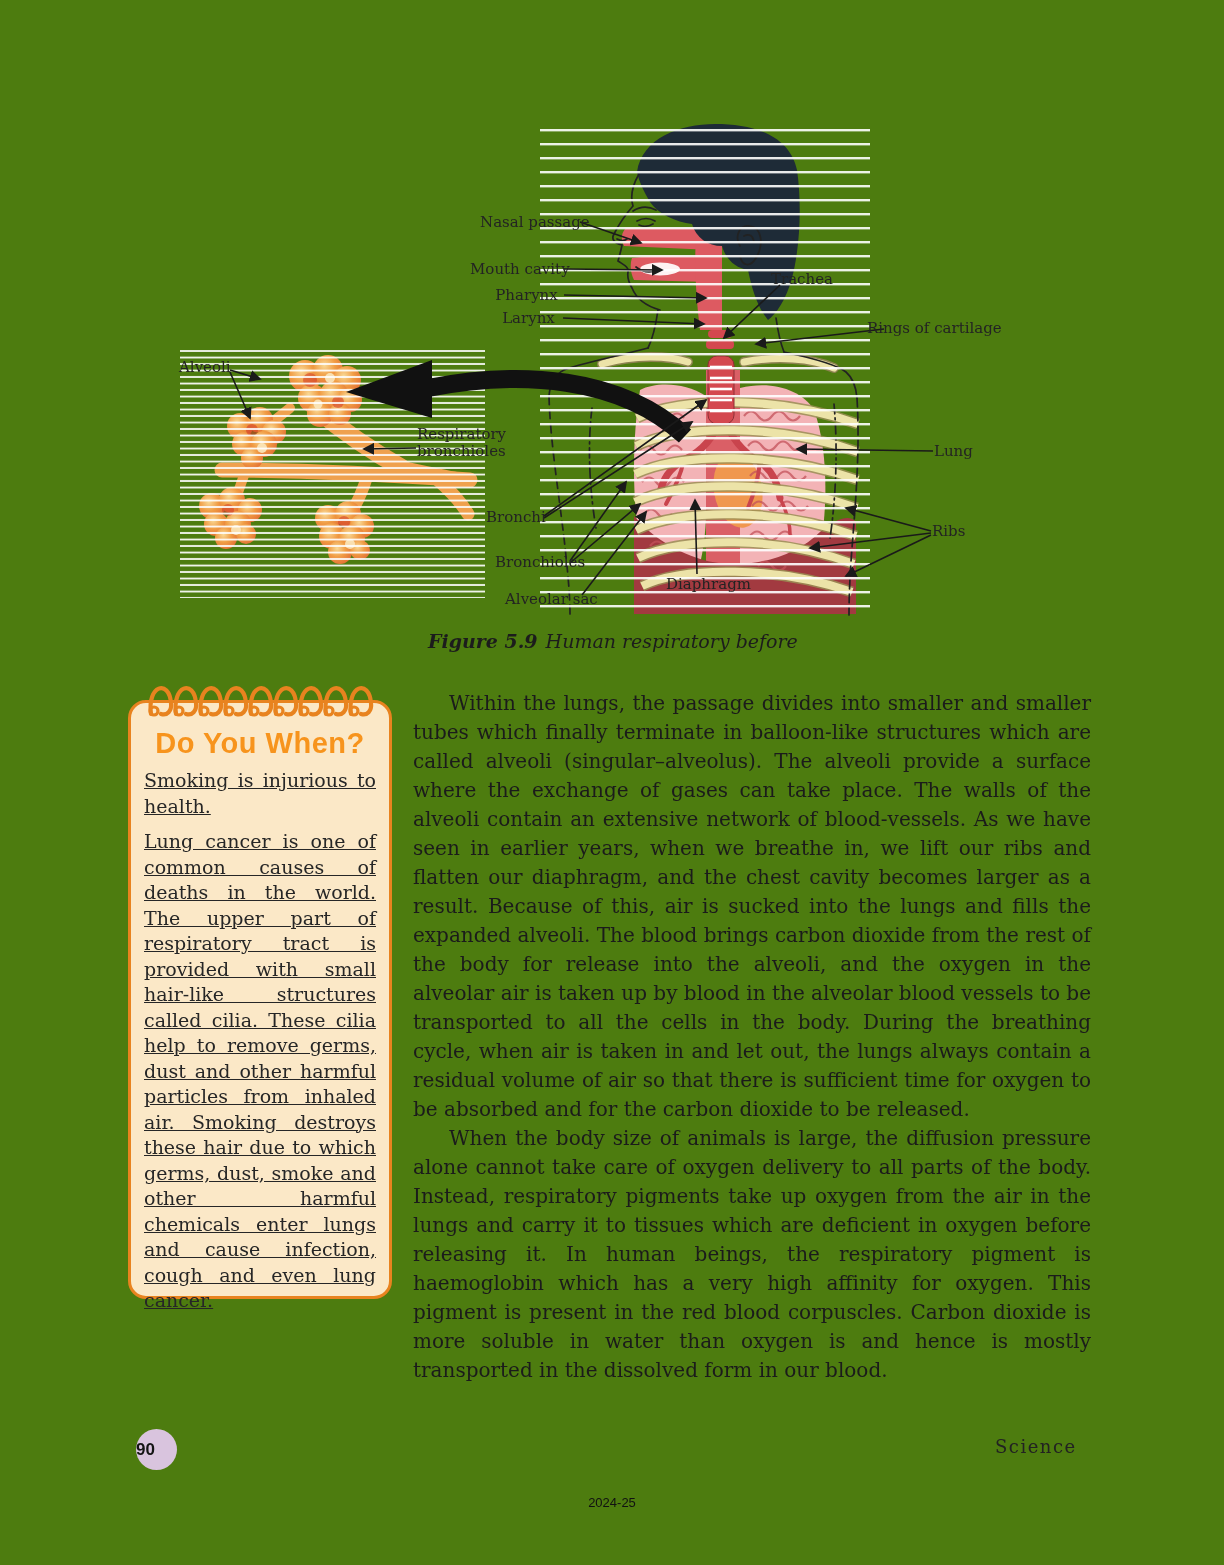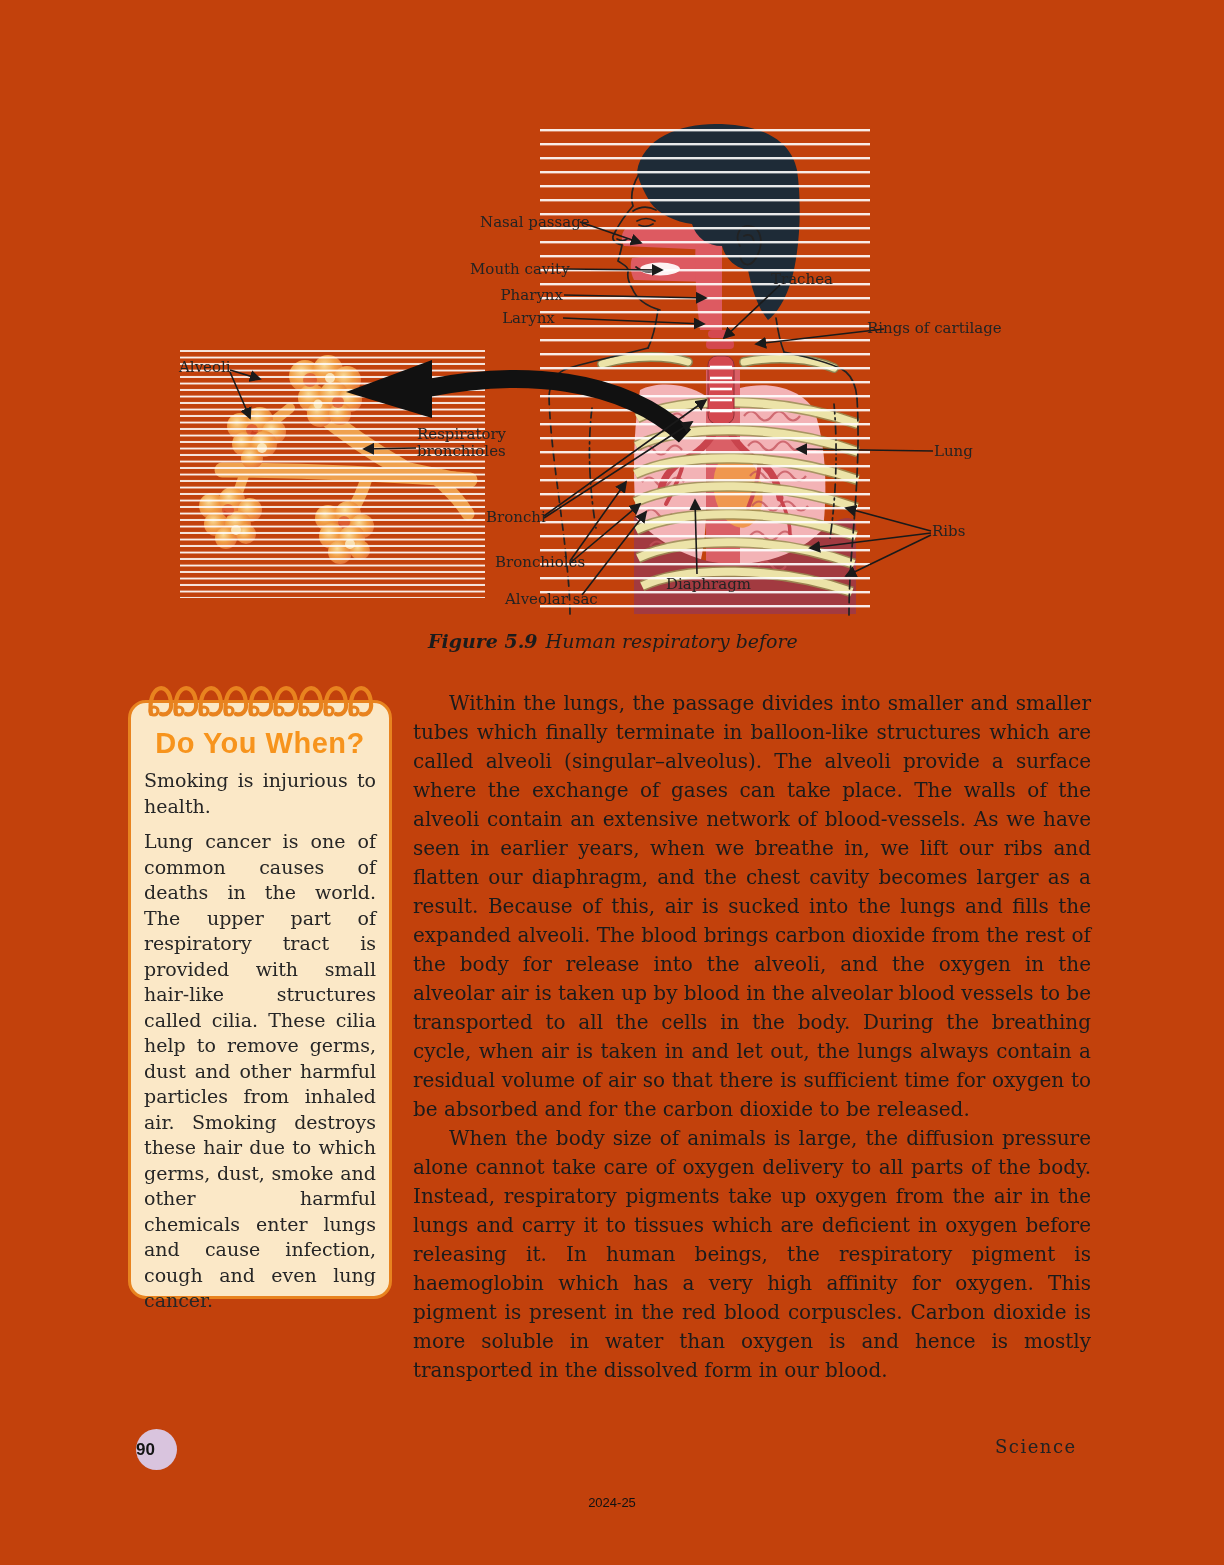--- a/index.html
+++ b/index.html
@@ -1,33 +1,33 @@
 <!DOCTYPE html>
 <html><head>
 <meta charset="utf-8">
 <style>
   html,body{margin:0;padding:0;background:#e8e8e8;}
-  .page{position:relative;width:1224px;height:1565px;background:#c2410c;margin:0 auto;
+  .page{position:relative;width:1224px;height:1565px;background:#4d7c0f;margin:0 auto;
         font-family:"DejaVu Serif", serif;color:#1c1c1c;overflow:hidden;}
 
   
   .figure-area{position:absolute;left:140px;top:118px;width:890px;height:500px;}
   .figure-area svg{position:absolute;left:0;top:0;}
   .fig-label{position:absolute;font-size:15px;line-height:17px;color:#232323;white-space:nowrap;}
   .fig-label.wrap{white-space:normal;}
   .fig-caption{position:absolute;left:428px;top:630px;font-size:19px;font-style:italic;}
   .fig-caption .cap-label{font-weight:bold;margin-right:8px;}
 
   
   .dyk{position:absolute;left:128px;top:700px;width:264px;height:599px;box-sizing:border-box;
        background:#fbe8c7;border:3px solid #e8831f;border-radius:18px;padding:8px 13px 0 13px;}
   .dyk .spiral{position:absolute;left:8px;top:-30px;}
   .dyk h2{margin:16px 0 8px 0;text-align:center;font-family:"Liberation Sans", sans-serif;
           font-weight:bold;font-size:29px;letter-spacing:.5px;color:#f7941d;}
-  .dyk p{margin:0 0 10px 0;font-size:19px;line-height:25.5px;text-align:justify;color:#262626;}
+  .dyk p{margin:0 0 10px 0;font-size:19px;line-height:25.5px;text-align:justify;color:#262626;text-decoration:underline;}
 
   
   .main-text{position:absolute;left:413px;top:689px;width:678px;}
   .main-text p{margin:0;font-size:20px;line-height:29px;text-align:justify;text-indent:36px;color:#1b1b1b;}
 
   
   .page-badge{position:absolute;left:136px;top:1429px;width:41px;height:41px;border-radius:50%;
               background:#d9c4de;text-align:left;line-height:41px;
               font-family:"Liberation Sans", sans-serif;font-weight:bold;font-size:17px;color:#141414;}
   .footer-right{position:absolute;left:995px;top:1436px;font-size:18px;letter-spacing:1.5px;color:#222;}
@@ -239,21 +239,21 @@
         <path d="M557,456 L555,382" marker-end="url(#arr)"></path>
         <path d="M793,333 L657,331" marker-end="url(#arr)"></path>
         <path d="M791,413 L706,390" marker-end="url(#arr)"></path>
         <path d="M791,415 L670,430" marker-end="url(#arr)"></path>
         <path d="M791,417 L706,458" marker-end="url(#arr)"></path>
       </g>
     </svg>
 
     <div class="fig-label" style="left:340px;top:96px;width:100px;text-align:right;">Nasal passage</div>
     <div class="fig-label" style="left:330px;top:143px;width:92px;text-align:right;">Mouth cavity</div>
-    <div class="fig-label" style="left:350px;top:169px;width:73px;text-align:right;">Pharynx</div>
+    <div class="fig-label" style="left:350px;top:169px;width:73px;text-align:center;">Pharynx</div>
     <div class="fig-label" style="left:355px;top:192px;width:67px;text-align:center;">Larynx</div>
     <div class="fig-label" style="left:631px;top:153px;">Trachea</div>
     <div class="fig-label" style="left:727px;top:202px;">Rings of cartilage</div>
     <div class="fig-label" style="left:39px;top:241px;">Alveoli</div>
     <div class="fig-label wrap" style="left:277px;top:308px;width:92px;">Respiratory bronchioles</div>
     <div class="fig-label" style="left:346px;top:391px;">Bronchi</div>
     <div class="fig-label" style="left:355px;top:436px;">Bronchioles</div>
     <div class="fig-label" style="left:365px;top:473px;">Alveolar sac</div>
     <div class="fig-label" style="left:526px;top:458px;">Diaphragm</div>
     <div class="fig-label" style="left:794px;top:325px;">Lung</div>

